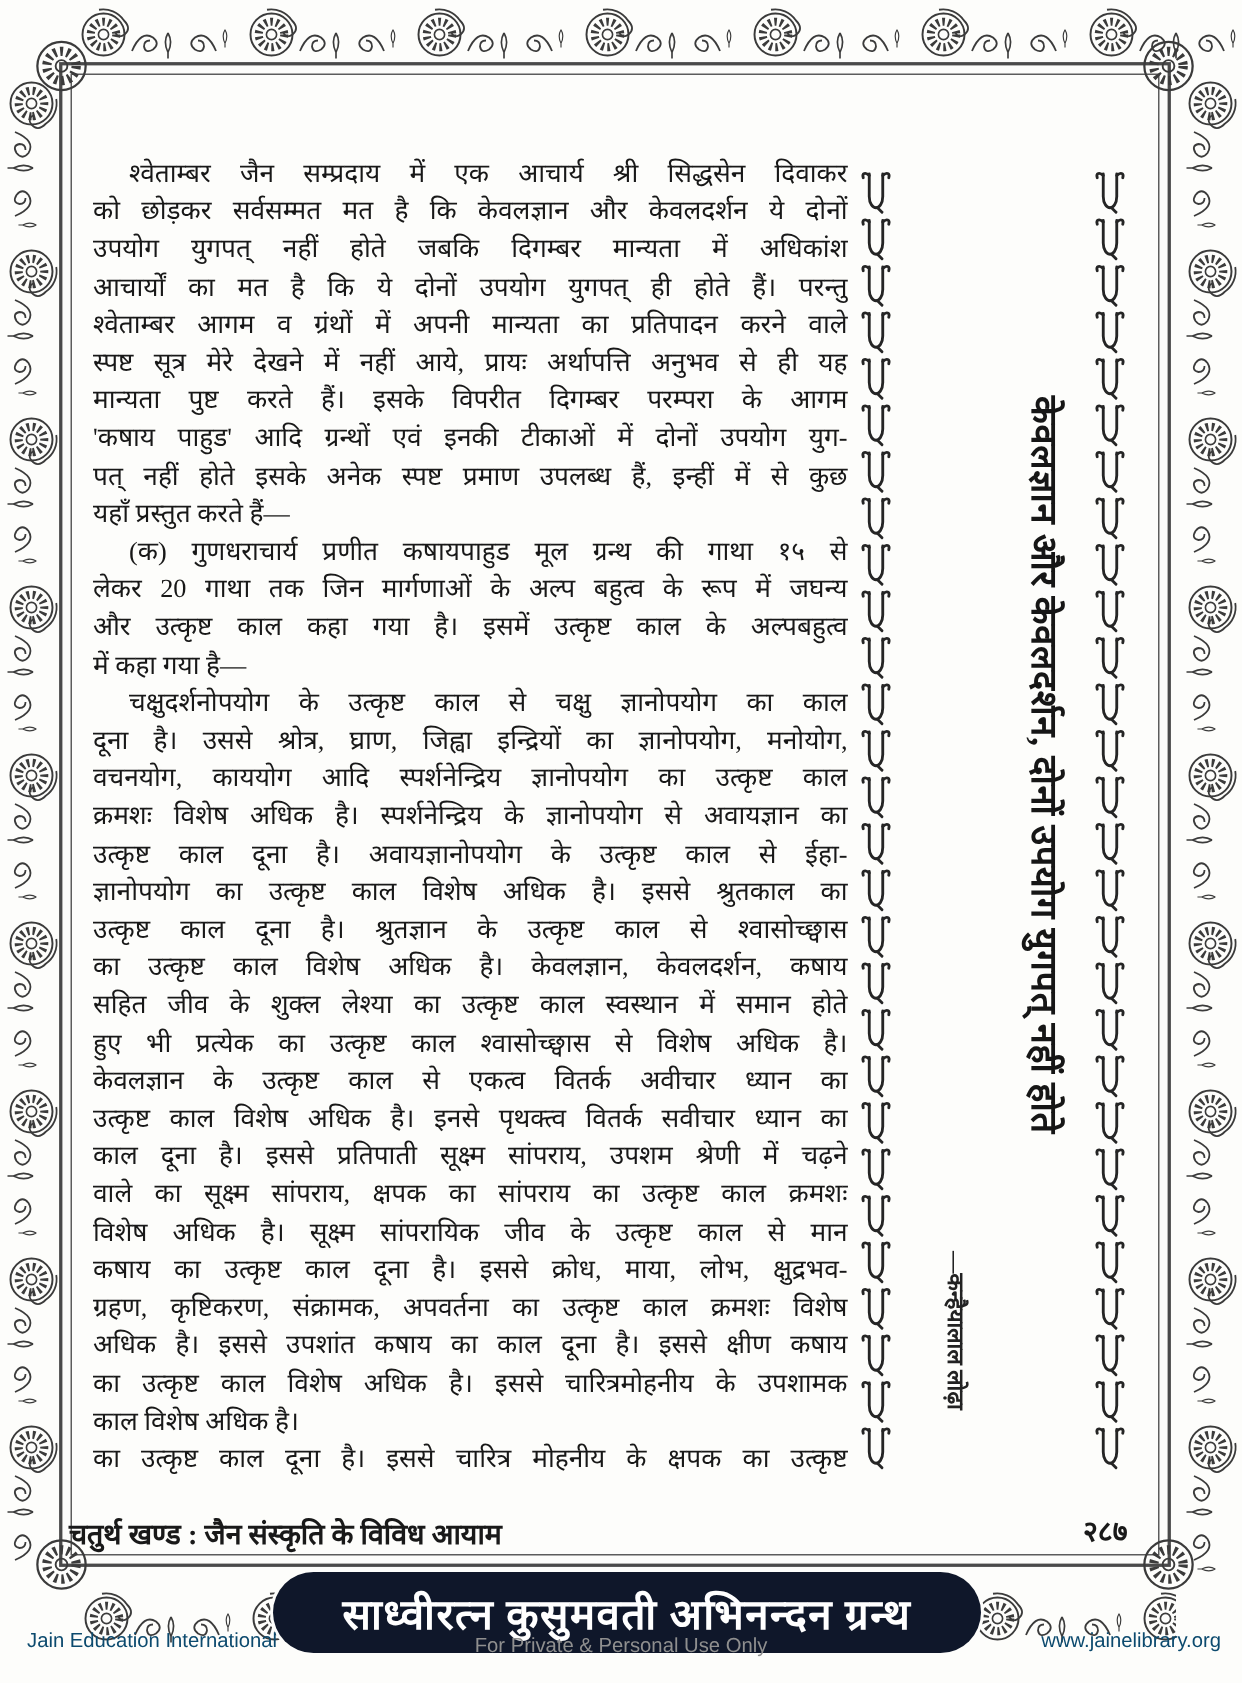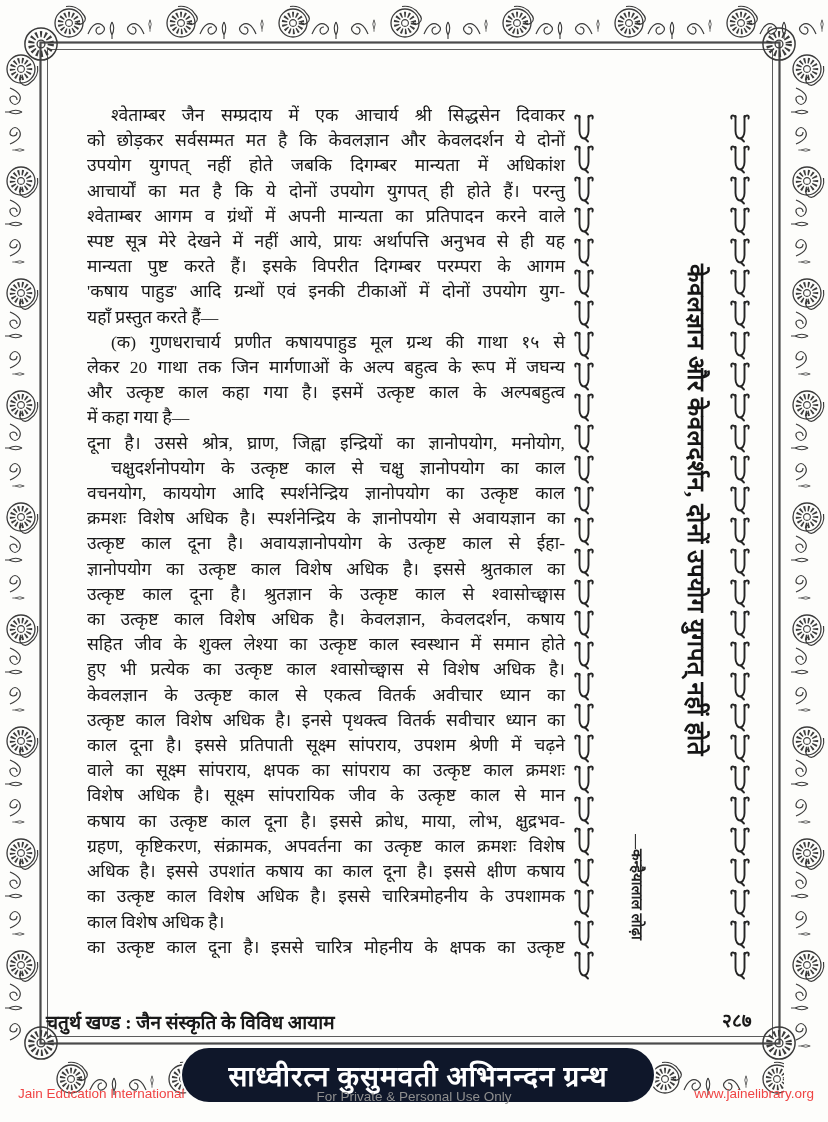--- a/index.html
+++ b/index.html
@@ -10,21 +10,21 @@
     background:#fdfdfb; overflow:hidden; color:#1b1b1b;
     font-family:"Liberation Serif", serif;
   }
   .border-svg { position:absolute; left:0; top:0; z-index:1; }
   
   .text-block {
     position:absolute; left:62px; top:103px; width:503px; z-index:2;
     font-size:17.5px; line-height:25.2px; color:#181818;
     font-family:"Liberation Serif", serif;
   }
-  .tline { text-align:justify; text-align-last:justify; white-space:normal;margin-left:25px; }
+  .tline { text-align:justify; text-align-last:justify; white-space:normal; }
   .tline.lastline { text-align:left; text-align-last:left; }
   .tline.indent { text-indent:24px; }
   
   .chain-col { position:absolute; top:112px; width:24px; z-index:2;
     display:flex; flex-direction:column; align-items:center; }
   .chain-col svg { display:block; }
   #chain-left  { left:572px; }
   #chain-right { left:728px; }
   
   .v-title {
@@ -53,21 +53,21 @@
     background:#0f172a; border-radius:27px;
     display:flex; align-items:center; justify-content:center;
     box-shadow:0 0 0 2px #fdfdfb;
   }
   .banner-text {
     color:#ffffff; font-size:28px; font-weight:bold; white-space:nowrap;
     font-family:"Liberation Serif", serif; letter-spacing:1px;
   }
   
   .wm { position:absolute; z-index:5; font-family:"Liberation Sans", sans-serif;
-        font-size:13.5px; color:#ef4444; white-space:nowrap; }
+        font-size:13.5px; color:#0c4a6e; white-space:nowrap; }
   #wm-left  { left:18px;  top:1086px; }
   #wm-center{ left:50%; transform:translateX(-50%); top:1089px; color:#8f8f8f; }
   #wm-right { right:14px; top:1086px; }
 </style>
 </head>
 <body>
 
 <div class="page">
 
   <svg class="border-svg" width="828" height="1122" aria-hidden="true">
@@ -170,31 +170,32 @@
   <div class="text-block" id="text-block">
       <div class="para">
         <div class="tline indent">श्वेताम्बर जैन सम्प्रदाय में एक आचार्य श्री सिद्धसेन दिवाकर</div>
         <div class="tline">को छोड़कर सर्वसम्मत मत है कि केवलज्ञान और केवलदर्शन ये दोनों</div>
         <div class="tline">उपयोग युगपत् नहीं होते जबकि दिगम्बर मान्यता में अधिकांश</div>
         <div class="tline">आचार्यों का मत है कि ये दोनों उपयोग युगपत् ही होते हैं। परन्तु</div>
         <div class="tline">श्वेताम्बर आगम व ग्रंथों में अपनी मान्यता का प्रतिपादन करने वाले</div>
         <div class="tline">स्पष्ट सूत्र मेरे देखने में नहीं आये, प्रायः अर्थापत्ति अनुभव से ही यह</div>
         <div class="tline">मान्यता पुष्ट करते हैं। इसके विपरीत दिगम्बर परम्परा के आगम</div>
         <div class="tline">'कषाय पाहुड' आदि ग्रन्थों एवं इनकी टीकाओं में दोनों उपयोग युग-</div>
+        <div class="tline">पत् नहीं होते इसके अनेक स्पष्ट प्रमाण उपलब्ध हैं, इन्हीं में से कुछ</div>
         <div class="tline lastline">यहाँ प्रस्तुत करते हैं—</div>
       </div>
       <div class="para">
         <div class="tline indent">(क) गुणधराचार्य प्रणीत कषायपाहुड मूल ग्रन्थ की गाथा १५ से</div>
         <div class="tline">लेकर 20 गाथा तक जिन मार्गणाओं के अल्प बहुत्व के रूप में जघन्य</div>
         <div class="tline">और उत्कृष्ट काल कहा गया है। इसमें उत्कृष्ट काल के अल्पबहुत्व</div>
         <div class="tline lastline">में कहा गया है—</div>
       </div>
       <div class="para">
+        <div class="tline indent">चक्षुदर्शनोपयोग के उत्कृष्ट काल से चक्षु ज्ञानोपयोग का काल</div>
         <div class="tline">दूना है। उससे श्रोत्र, घ्राण, जिह्वा इन्द्रियों का ज्ञानोपयोग, मनोयोग,</div>
-        <div class="tline indent">चक्षुदर्शनोपयोग के उत्कृष्ट काल से चक्षु ज्ञानोपयोग का काल</div>
         <div class="tline">वचनयोग, काययोग आदि स्पर्शनेन्द्रिय ज्ञानोपयोग का उत्कृष्ट काल</div>
         <div class="tline">क्रमशः विशेष अधिक है। स्पर्शनेन्द्रिय के ज्ञानोपयोग से अवायज्ञान का</div>
         <div class="tline">उत्कृष्ट काल दूना है। अवायज्ञानोपयोग के उत्कृष्ट काल से ईहा-</div>
         <div class="tline">ज्ञानोपयोग का उत्कृष्ट काल विशेष अधिक है। इससे श्रुतकाल का</div>
         <div class="tline">उत्कृष्ट काल दूना है। श्रुतज्ञान के उत्कृष्ट काल से श्वासोच्छ्वास</div>
         <div class="tline">का उत्कृष्ट काल विशेष अधिक है। केवलज्ञान, केवलदर्शन, कषाय</div>
         <div class="tline">सहित जीव के शुक्ल लेश्या का उत्कृष्ट काल स्वस्थान में समान होते</div>
         <div class="tline">हुए भी प्रत्येक का उत्कृष्ट काल श्वासोच्छ्वास से विशेष अधिक है।</div>
         <div class="tline">केवलज्ञान के उत्कृष्ट काल से एकत्व वितर्क अवीचार ध्यान का</div>
         <div class="tline">उत्कृष्ट काल विशेष अधिक है। इनसे पृथक्त्व वितर्क सवीचार ध्यान का</div>

